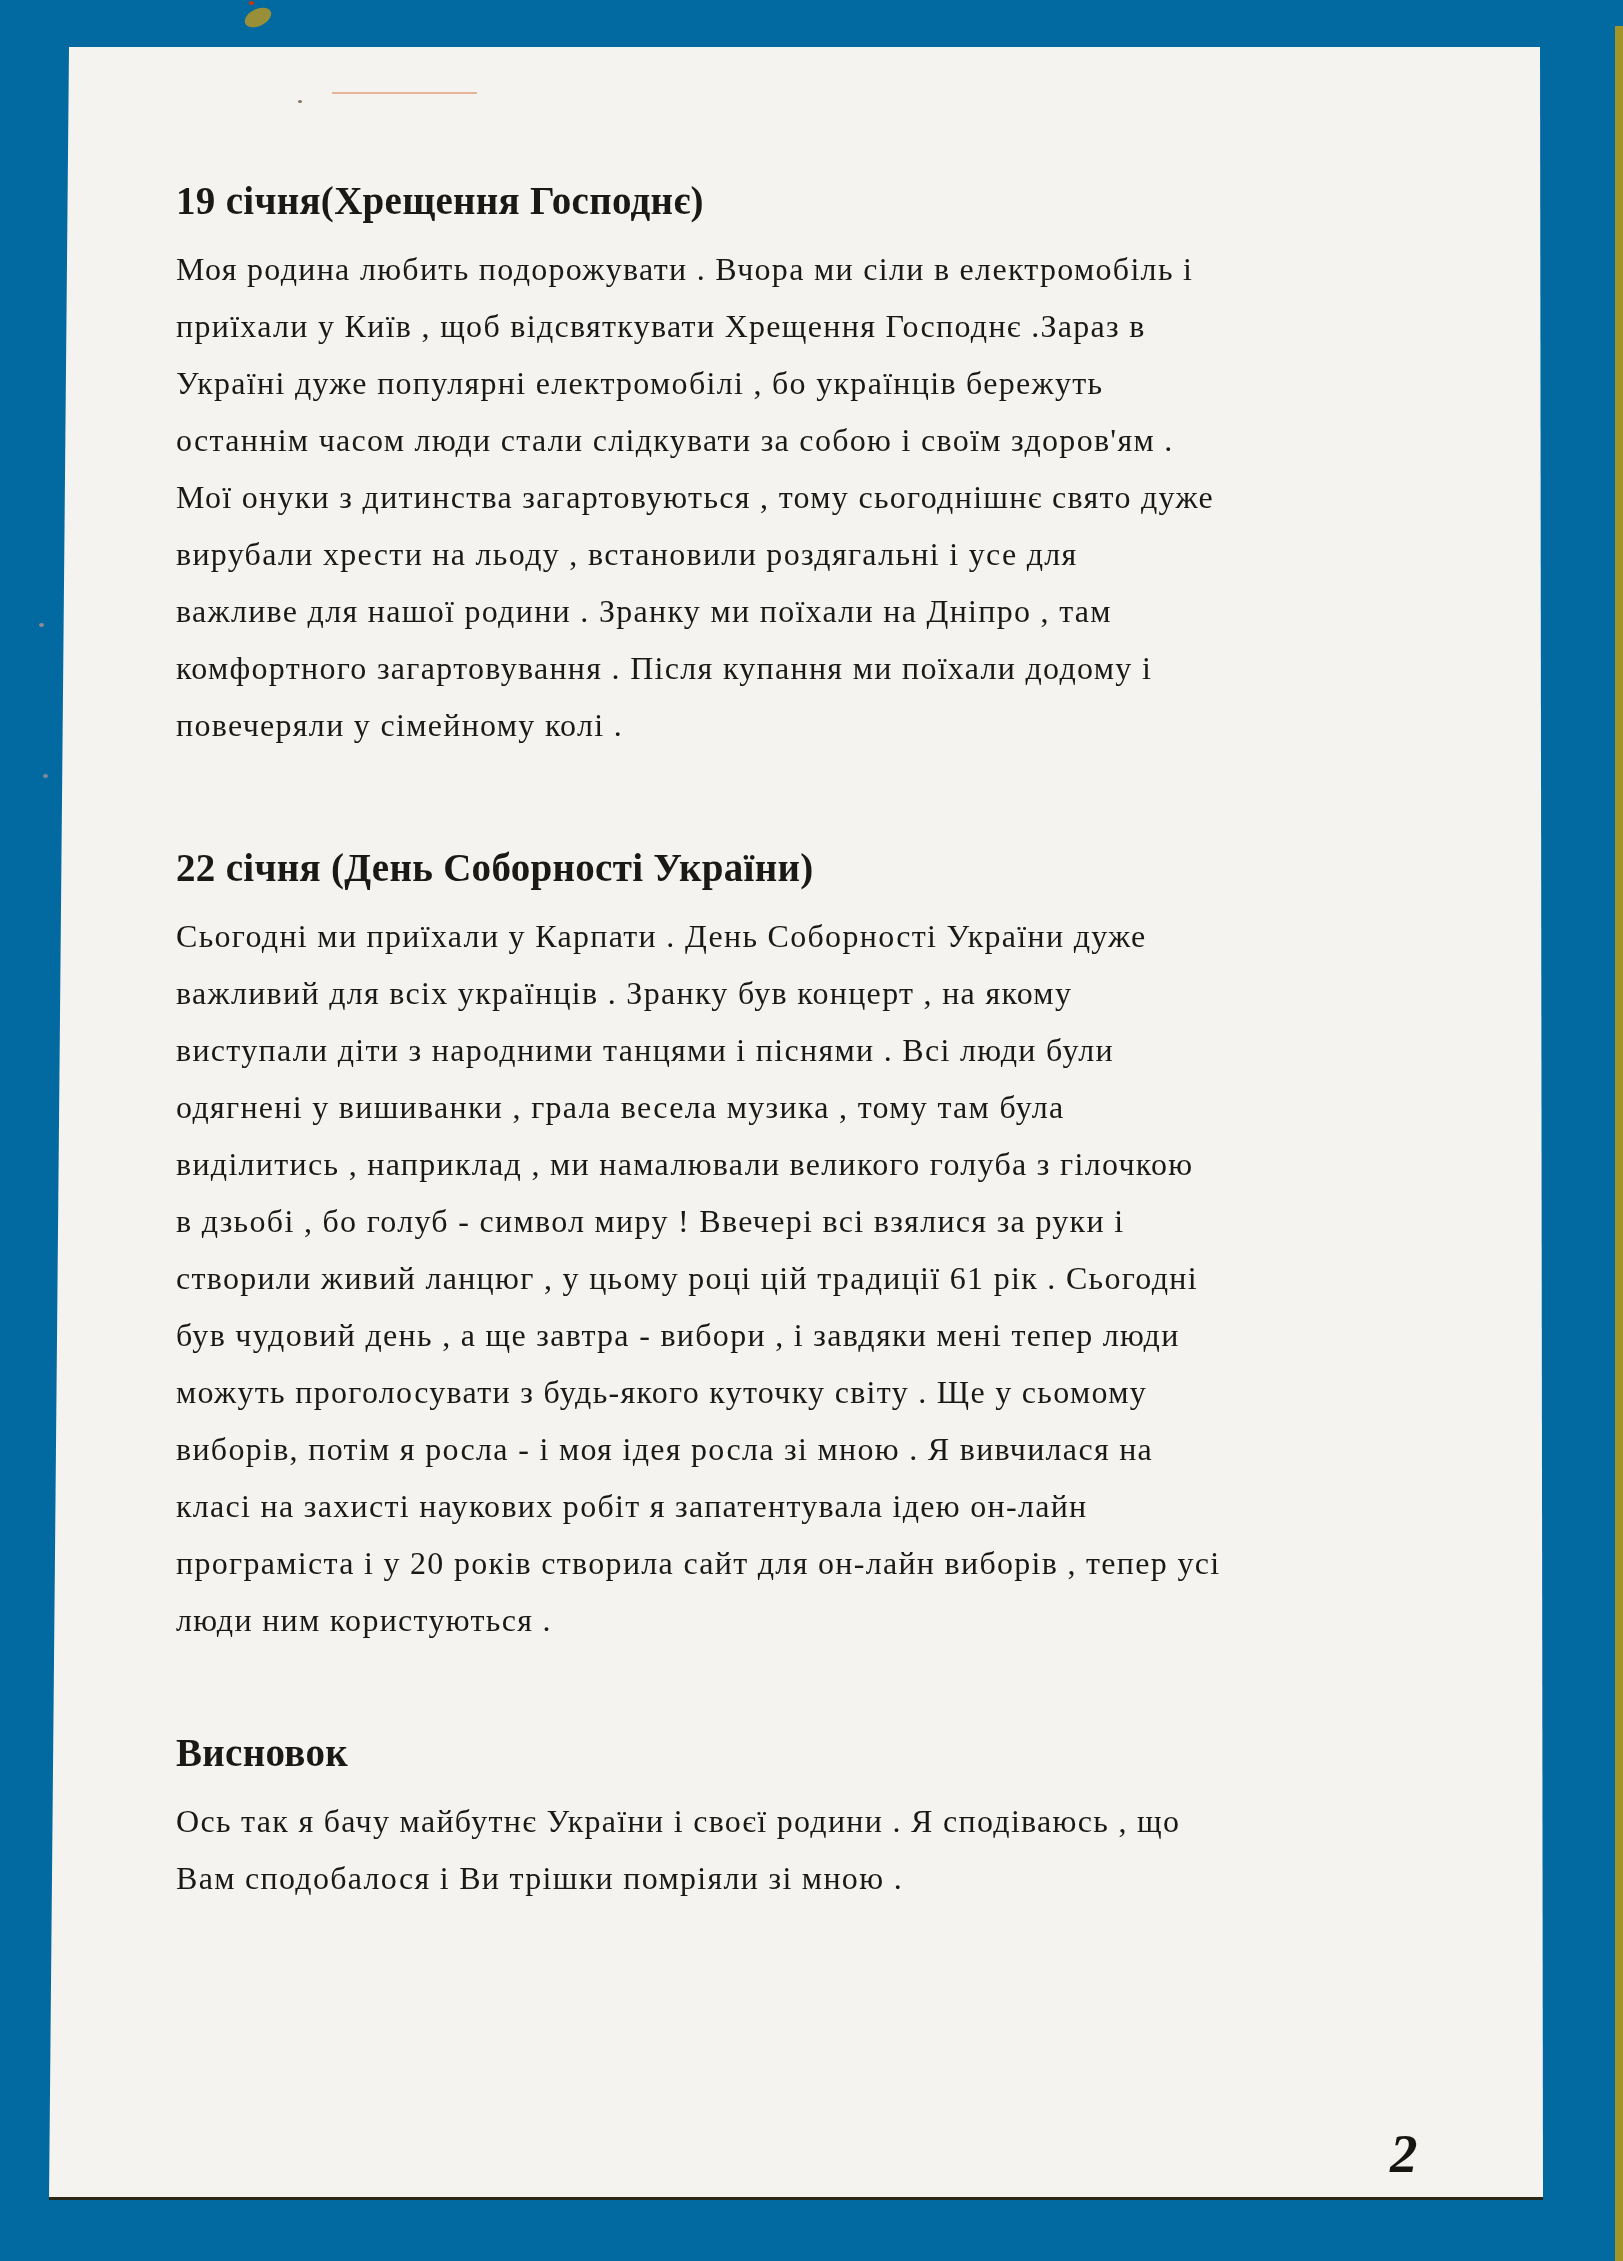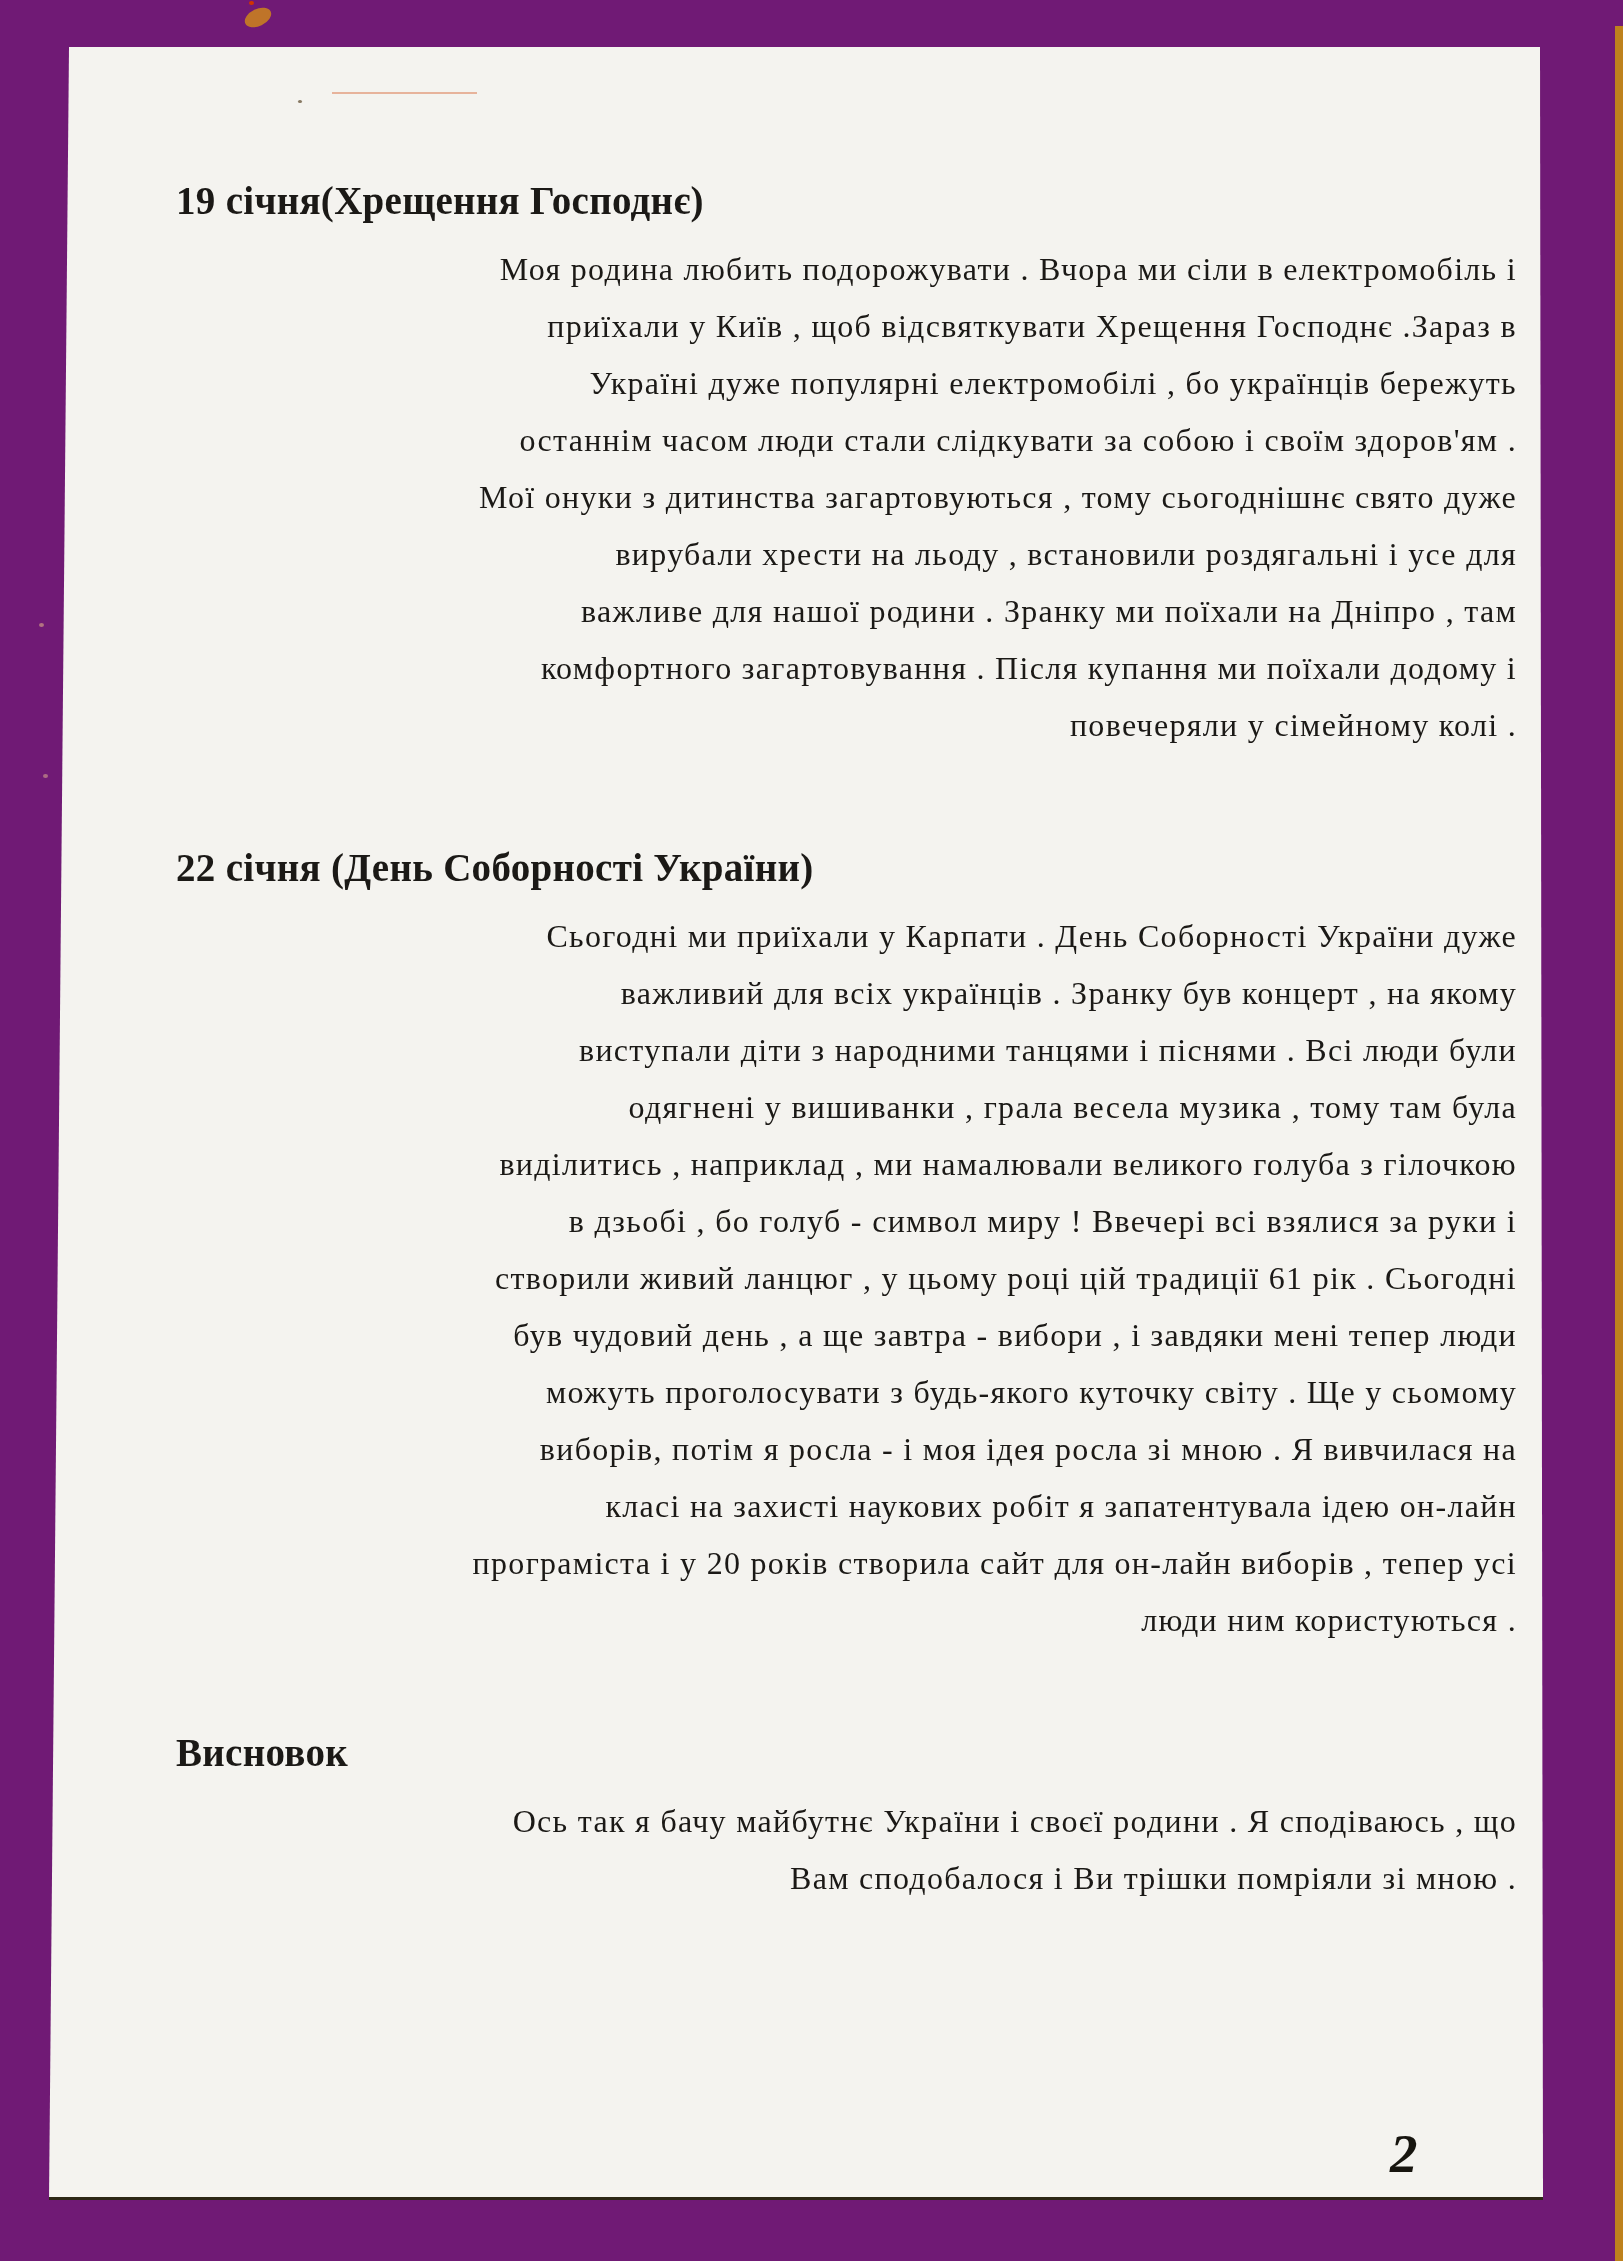--- a/index.html
+++ b/index.html
@@ -9,21 +9,21 @@
     height: 2261px;
     overflow: hidden;
     background: #ffeb00;
     font-family: "Liberation Serif", "DejaVu Serif", serif;
   }
 
   .scan {
     position: relative;
     width: 1623px;
     height: 2261px;
-    background: #701a75;
+    background: #0369a1;
   }
 
   
   .scan-edge-right {
     position: absolute;
     right: 0;
     top: 26px;
     width: 8px;
     height: 2235px;
     background: #d8a400;
@@ -62,21 +62,21 @@
 
   .heading {
     margin: 0 0 13px 0;
     font-size: 39px;
     line-height: 55px;
     font-weight: bold;
     letter-spacing: 0.3px;
     white-space: nowrap;
   }
 
-  .para { margin: 0; text-align: right; }
+  .para { margin: 0; }
 
   .line {
     font-size: 32px;
     line-height: 57px;
     letter-spacing: 1.3px;
     white-space: nowrap;
   }
 
   .section-2 { margin-top: 86px; }
   .section-3 { margin-top: 76px; }

